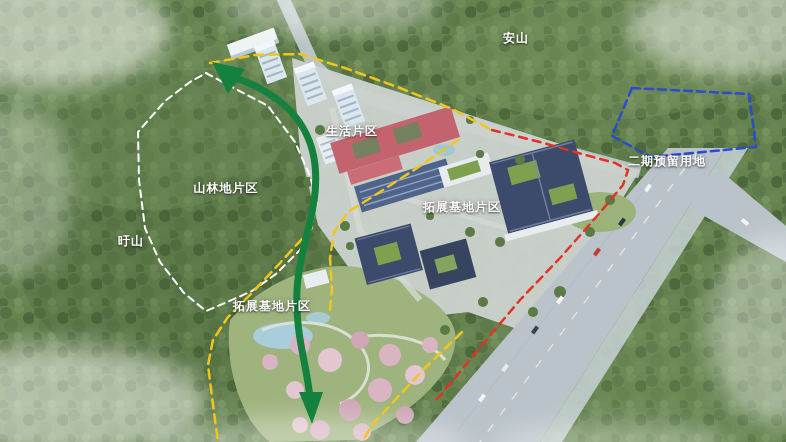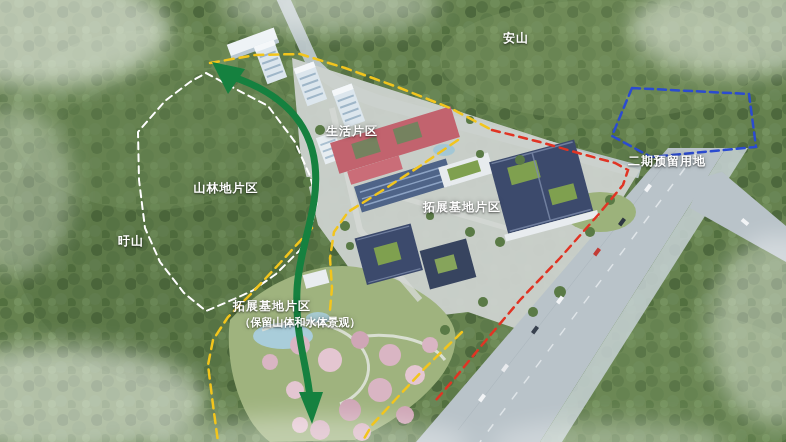--- a/index.html
+++ b/index.html
@@ -216,15 +216,14 @@
   </g>
 </svg>
 
 <div class="zl lbl-anshan">安山</div>
 <div class="zl lbl-phase2">二期预留用地</div>
 <div class="zl lbl-shenghuo">生活片区</div>
 <div class="zl lbl-shanlin">山林地片区</div>
 <div class="zl lbl-xushan">旴山</div>
 <div class="zl lbl-gonggong">拓展基地片区</div>
 <div class="zl lbl-tuozhan">拓展基地片区</div>
-<div class="zl zl-small lbl-tuozhan-note">（保留山体和水体景观）</div>
 
 </div>
 
 </body></html>

